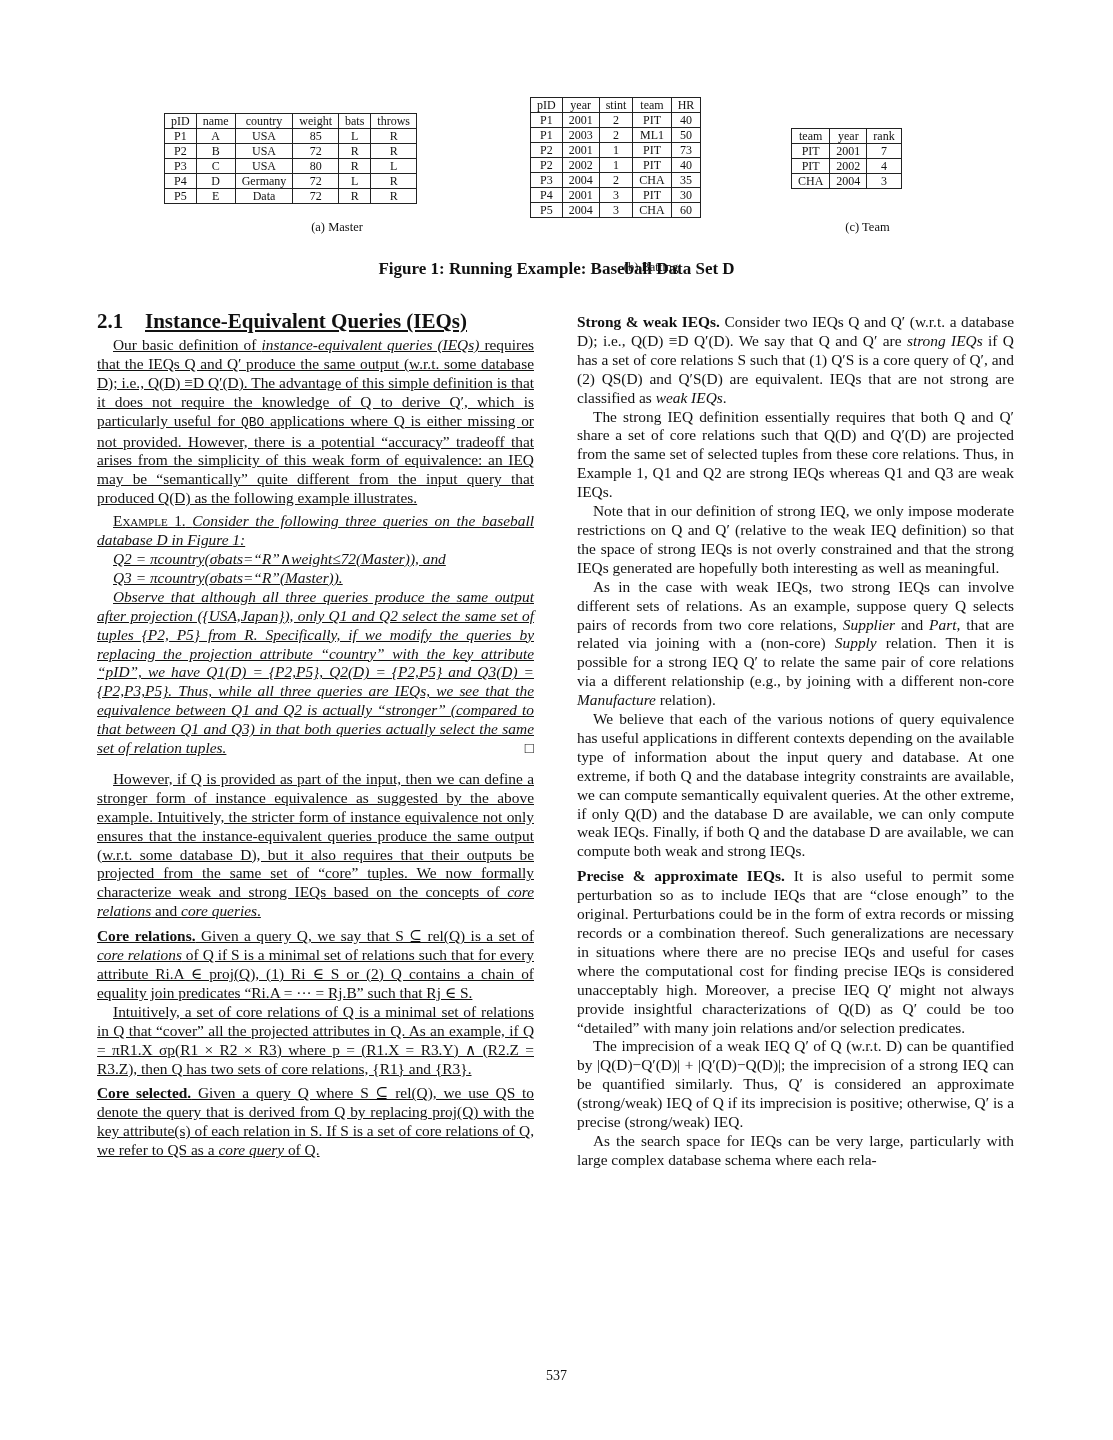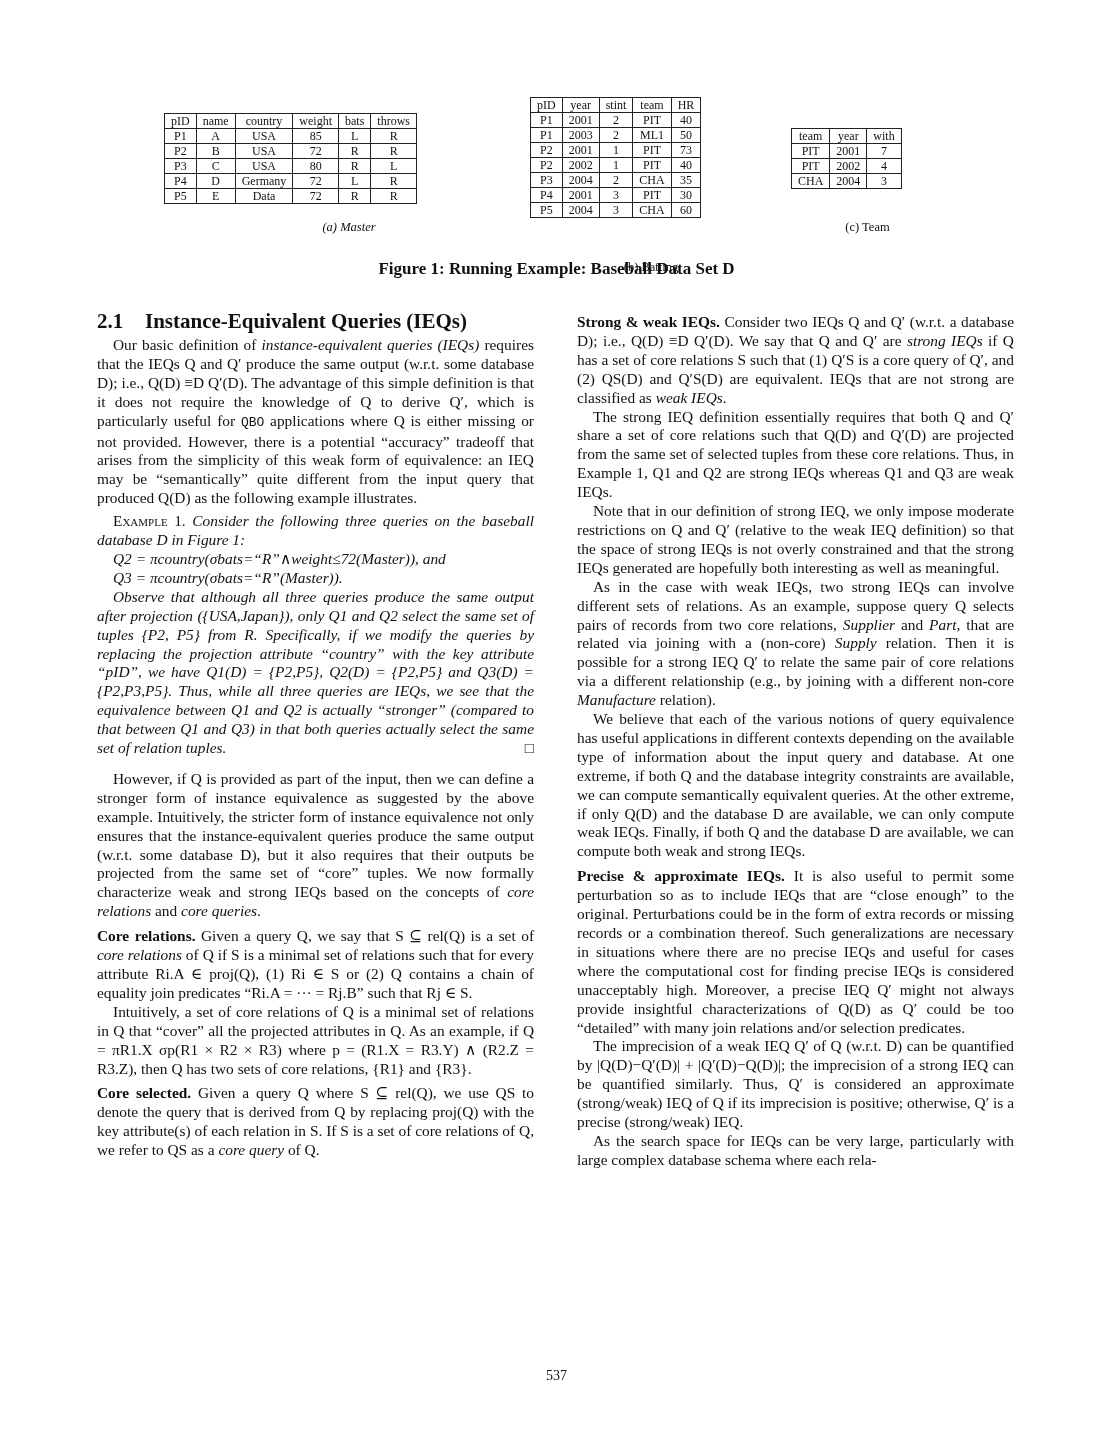--- a/index.html
+++ b/index.html
@@ -77,21 +77,21 @@
           <td>P5</td>
           <td>E</td>
           <td>Data</td>
           <td>72</td>
           <td>R</td>
           <td>R</td>
         </tr>
       </tbody>
   </table>
 </div>
-<div class="abs subcap" style="left:176px; top:220px; width:346px;font-style:italic;">(a) Master</div>
+<div class="abs subcap" style="left:164px; top:220px; width:346px;">(a) Master</div>
 
 <div class="abs" style="left:530px; top:97px;">
   <table class="rel" id="t-batting">
     <thead>
         <tr id="t-batting-h">
           <th class="b">pID</th>
           <th class="b">year</th>
           <th class="b">stint</th>
           <th>team</th>
           <th>HR</th>
@@ -151,21 +151,21 @@
   </table>
 </div>
 <div class="abs subcap" style="left:530px; top:220px; width:242px;margin-top:40px;">(b) Batting</div>
 
 <div class="abs" style="left:791px; top:128px;">
   <table class="rel" id="t-team">
     <thead>
         <tr id="t-team-h">
           <th class="b">team</th>
           <th class="b">year</th>
-          <th>with</th>
+          <th>rank</th>
         </tr>
       </thead>
     <tbody id="t-team-b">
         <tr>
           <td>PIT</td>
           <td>2001</td>
           <td>7</td>
         </tr>
         <tr>
           <td>PIT</td>
@@ -177,21 +177,21 @@
           <td>2004</td>
           <td>3</td>
         </tr>
       </tbody>
   </table>
 </div>
 <div class="abs subcap" style="left:791px; top:220px; width:153px;">(c) Team</div>
 
 <div class="abs figcap" style="left:0; top:259px;">Figure 1: Running Example: Baseball Data Set D</div>
 
-<div class="abs col" style="left:97px; top:308px;">
+<div class="abs col" style="left:97px; top:308px;text-decoration:underline;">
   <h2><span class="num">2.1</span><span>Instance-Equivalent Queries (IEQs)</span></h2>
   <p><span>Our basic definition of </span><i>instance-equivalent queries (IEQs)</i><span> requires that the IEQs Q and Q′ produce the same output (w.r.t. some database D); i.e., Q(D) ≡D Q′(D). The advantage of this simple definition is that it does not require the knowledge of Q to derive Q′, which is particularly useful for </span><span class="mono">QBO</span><span> applications where Q is either missing or not provided. However, there is a potential “accuracy” tradeoff that arises from the simplicity of this weak form of equivalence: an IEQ may be “semantically” quite different from the input query that produced Q(D) as the following example illustrates.</span></p>
 
   <div style="margin-top:4px;">
     <p class="ex"><span class="sc">Example 1.</span> <span>Consider the following three queries on the baseball database D in Figure 1:</span></p>
     <div class="eq">Q2 = πcountry(σbats=“R”∧weight≤72(Master)), and</div>
     <div class="eq">Q3 = πcountry(σbats=“R”(Master)).</div>
     <p class="ex"><span>Observe that although all three queries produce the same output after projection ({USA,Japan}), only Q1 and Q2 select the same set of tuples {P2, P5} from R. Specifically, if we modify the queries by replacing the projection attribute “country” with the key attribute “pID”, we have Q1(D) = {P2,P5}, Q2(D) = {P2,P5} and Q3(D) = {P2,P3,P5}. Thus, while all three queries are IEQs, we see that the equivalence between Q1 and Q2 is actually “stronger” (compared to that between Q1 and Q3) in that both queries actually select the same set of relation tuples.</span><span class="qed">□</span></p>
   </div>
 

